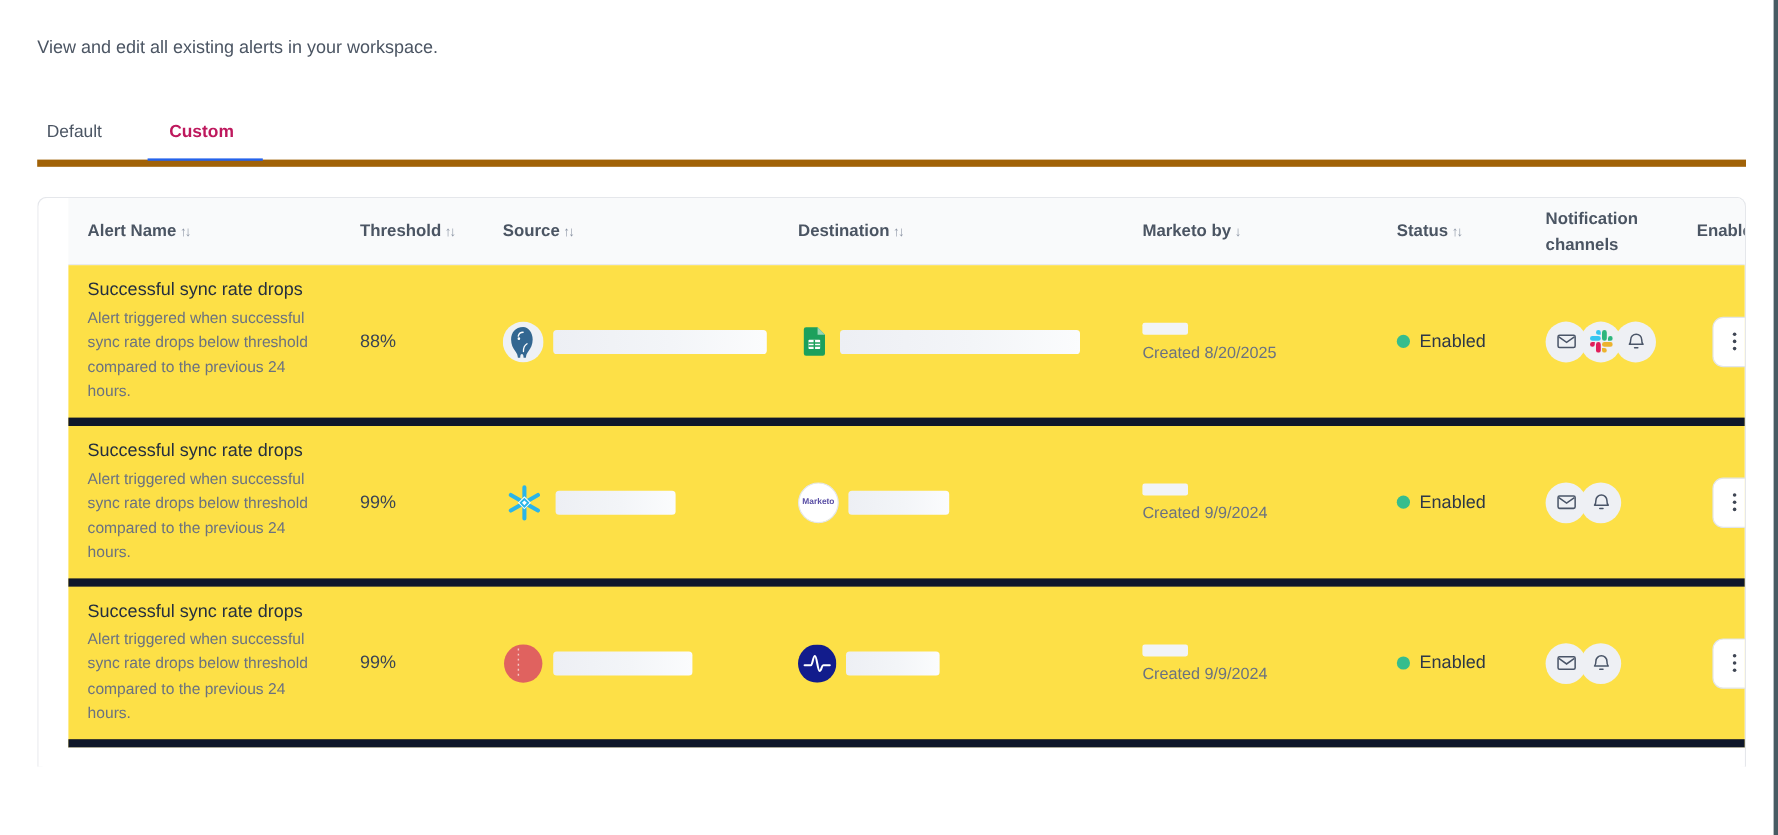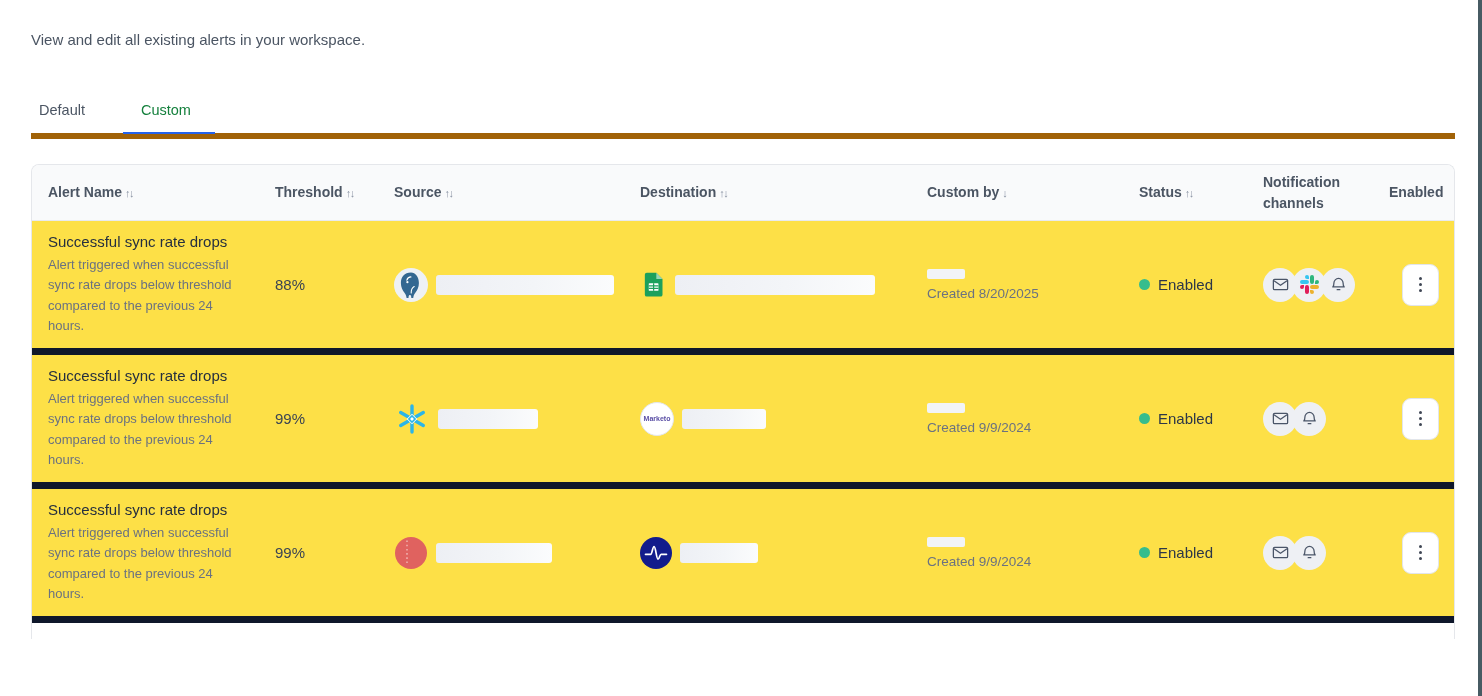--- a/index.html
+++ b/index.html
@@ -10,25 +10,25 @@
 
   .content { padding:0 27px 0 31px; }
 
   .page-title { margin-top:27px; font-size:30px; font-weight:700; color:#394150; letter-spacing:.2px; }
   .page-subtitle { margin-top:31px; font-size:15px; color:#4b5563; }
 
   
   .tabbar { margin-top:54px; display:flex; border-bottom:6px solid #a16207; }
   .tab { font-size:14.5px; font-weight:500; color:#4b5563; padding:0 12px 15px 8px; margin-right:36px;
          cursor:pointer; position:relative; }
-  .tab.active { color:#15803d; }
+  .tab.active { color:#be185d;font-weight:bold; }
   .tab.active::after { content:""; position:absolute; left:-10px; right:-12px; bottom:-1px; height:2px; background:#2563eb; }
 
   
-  .table { margin-top:25px; border:1px solid #e5e7eb; border-bottom:none; border-radius:8px 8px 0 0; overflow:hidden; }
+  .table { margin-top:25px; border:1px solid #e5e7eb; border-bottom:none; border-radius:8px 8px 0 0; overflow:hidden;padding-left:25px; }
   .thead, .trow { display:grid; grid-template-columns:227px 119px 246px 287px 212px 124px 126px 1fr; padding:0 16px; align-items:center; }
   .thead { background:#f9fafb; height:56px; border-bottom:1px solid #e8eaee; }
   .th { font-size:14px; font-weight:600; color:#4b5563; line-height:1.45; padding-right:14px; }
   .sort { font-size:11px; color:#8a93a3; letter-spacing:-1.5px; margin-left:3px; }
   .trow { height:134px; border-bottom:7px solid #0f172a; background:#fde047; }
   .trow-partial { height:16px; background:#fff; }
 
   .alert-name { font-size:15px; font-weight:500; color:#252f3f; margin-bottom:5px; }
   .alert-desc { font-size:13px; color:#6b7280; line-height:1.55; width:186px; }
 
@@ -69,21 +69,21 @@
     <div class="tab active">Custom</div>
   </div>
 
   <div class="table">
 
     <div class="thead">
       <div class="th"><span>Alert Name</span><span class="sort">↑↓</span></div>
       <div class="th"><span>Threshold</span><span class="sort">↑↓</span></div>
       <div class="th"><span>Source</span><span class="sort">↑↓</span></div>
       <div class="th"><span>Destination</span><span class="sort">↑↓</span></div>
-      <div class="th"><span>Custom by</span><span class="sort">↓</span></div>
+      <div class="th"><span>Marketo by</span><span class="sort">↓</span></div>
       <div class="th"><span>Status</span><span class="sort">↑↓</span></div>
       <div class="th" style="padding-right:40px"><span>Notification channels</span></div>
       <div class="th"><span>Enabled</span></div>
     </div>
 
     <div class="trow">
       <div>
         <div class="alert-name">Successful sync rate drops</div>
         <div class="alert-desc">Alert triggered when successful sync rate drops below threshold compared to the previous 24 hours.</div>
       </div>

